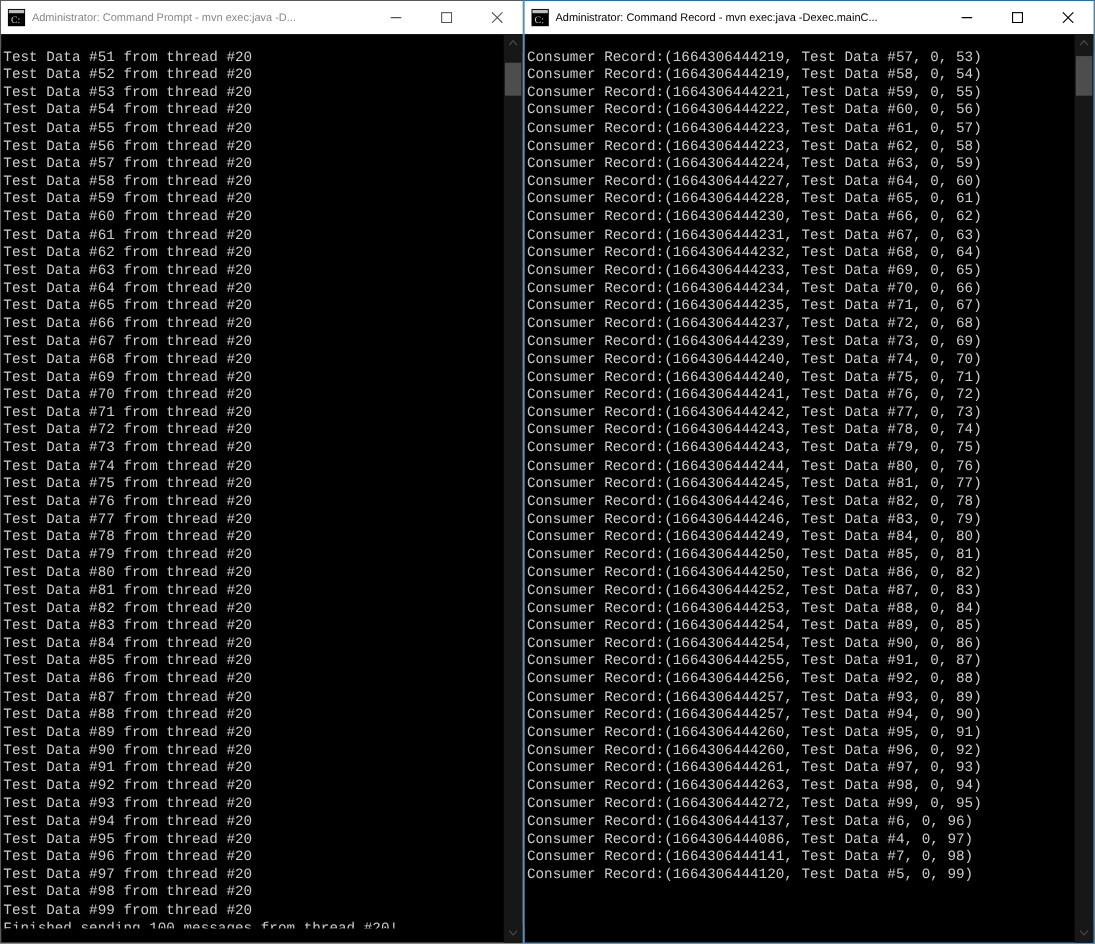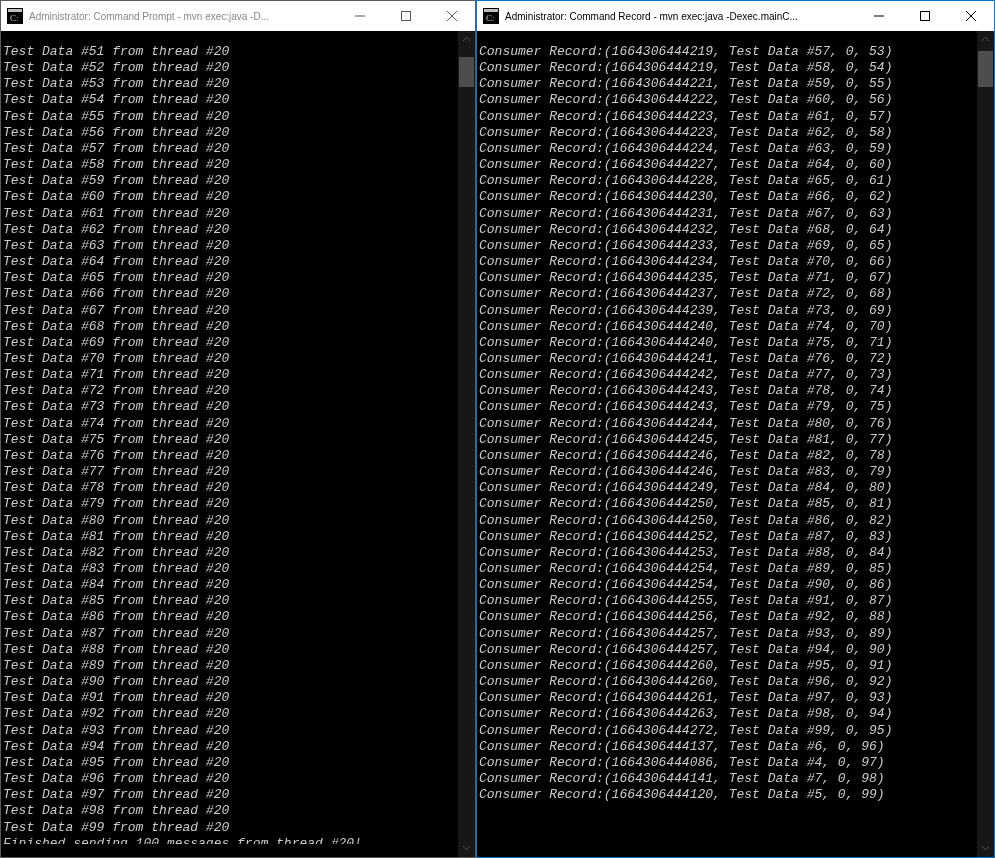--- a/index.html
+++ b/index.html
@@ -73,21 +73,20 @@
   .console {
     flex: 1;
     background: #000000;
     color: #cccccc;
     font-family: Consolas, "Courier New", monospace;
     font-size: 13px;
     line-height: 16.15px;
     white-space: pre;
     padding: 0 2px;
     overflow: hidden;
-    font-style: italic;
   }
   .scrollbar {
     width: 17px;
     background: #171717;
     position: relative;
     flex-shrink: 0;
   }
   .scrollbar .arrow {
     position: absolute;
     left: 0; right: 0;

